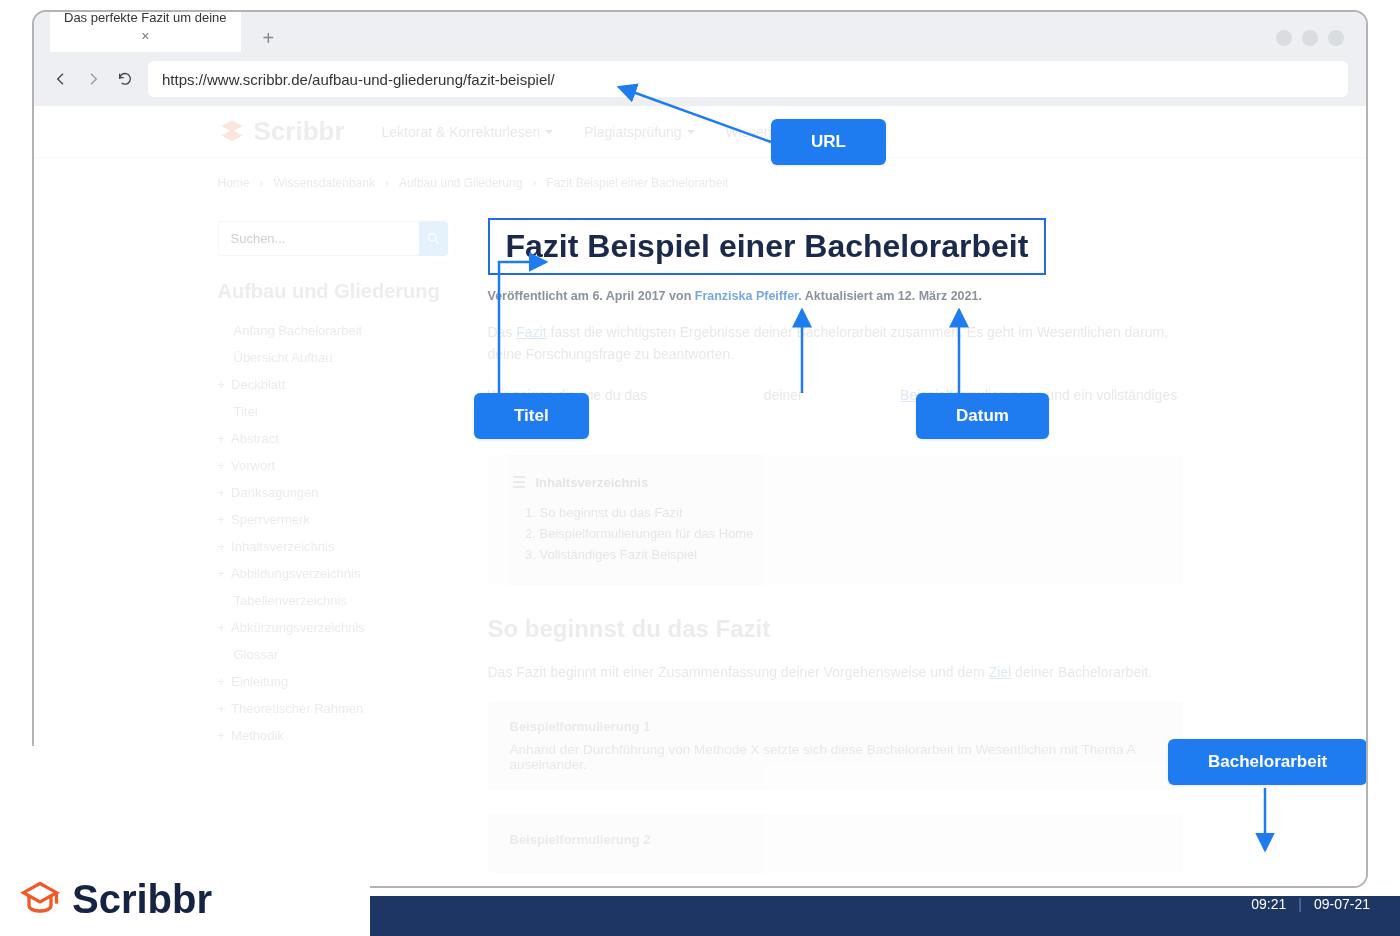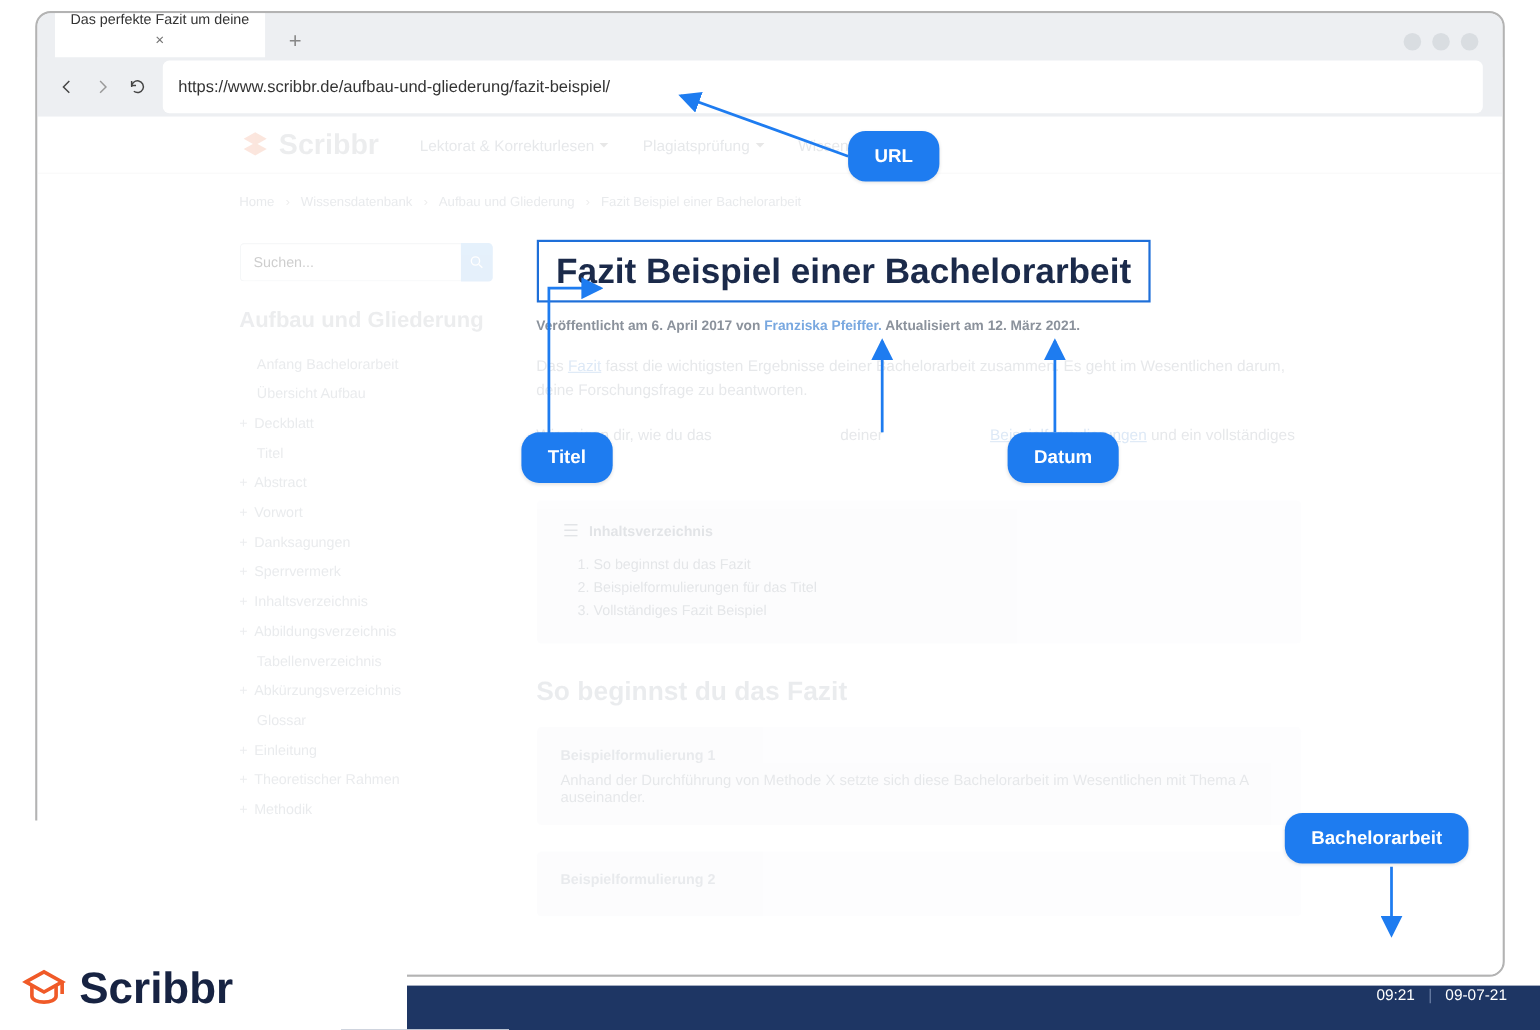--- a/index.html
+++ b/index.html
@@ -13,21 +13,21 @@
   .tab { background: #fff; border-top-left-radius: 8px; border-top-right-radius: 8px; padding: 8px 14px; display: flex; align-items: center; gap: 3px; font-size: 13px; color: #333; max-width: 240px; flex-direction: column; }
   .tab span.t { overflow: hidden; white-space: nowrap; text-overflow: ellipsis; flex: 1; }
   .tab .fav { width: 16px; height: 16px; }
   .tab .close { font-size: 14px; color: #777; cursor: pointer; }
   .newtab { margin-left: 14px; color: #888; font-size: 20px; padding: 4px 8px; cursor: pointer; line-height: 1; }
   .win-dots { position: absolute; right: 22px; top: 18px; display: flex; gap: 10px; }
   .win-dots .d { width: 16px; height: 16px; border-radius: 50%; background: #d9dde1; }
 
   .url-row { display: flex; align-items: center; padding: 10px 18px; gap: 14px; height: 54px; background: #edeff2; }
   .nav-btn { width: 18px; height: 18px; display:flex; align-items:center; justify-content:center; color:#555; cursor:pointer; }
-  .url-bar { flex: 1; background: #fff; border-radius: 6px; height: 48px; display: flex; align-items: center; padding: 0 14px; font-size: 15px; color: #333; }
+  .url-bar { flex: 1; background: #fff; border-radius: 6px; height: 36px; display: flex; align-items: center; padding: 0 14px; font-size: 15px; color: #333; }
 
   
   .page { background: #fff; height: calc(100% - 94px); position: relative; }
   .fade { opacity: 0.35; }
   .header-nav { display: flex; align-items: center; padding: 10px 0; border-bottom: 1px solid #eee; }
   .inner { width: 965px; margin: 0 auto; display:flex; align-items:center; }
   .logo-hdr { display:flex; align-items:center; gap:8px; }
   .logo-hdr .name { font-size: 26px; font-weight: 700; color: #c9ccd1; }
   .menu { display:flex; gap: 30px; margin-left: 37px; font-size: 14px; color:#babfc6; }
   .menu .mi { display:flex; align-items:center; gap:4px; cursor:pointer; }
@@ -54,21 +54,21 @@
   .para a { color:#9fc0e6; }
   .toc { background:#f8f9fb; border-radius:4px; padding: 20px 24px; margin-top: 26px; font-size: 13px; color:#b3b8c0; }
   .toc h4 { font-size:13px; color:#aeb3bb; margin-bottom:12px; display:flex; gap:10px; align-items:center; }
   .toc ol { padding-left: 28px; }
   .toc li { padding: 3px 0; }
   .h2 { font-size: 24px; font-weight:700; color:#c6cad1; margin-top: 30px; }
   .box { background:#f8f9fb; border-radius:4px; padding:18px 22px; margin-top:18px; font-size:13.5px; color:#b9bec5; }
   .box h5 { font-size:13px; color:#c0c5cc; margin-bottom:8px; font-weight:700; }
 
   
-  .callout { position:absolute; background:#1e7cf0; color:#fff; font-weight:600; padding: 13px 24px; border-radius:16px; font-size: 17px; z-index: 30; box-shadow: 0 1px 3px rgba(0,0,0,0.1);}
+  .callout { position:absolute; background:#1e7cf0; color:#fff; font-weight:600; padding: 13px 40px; border-radius:6px; font-size: 17px; z-index: 30; box-shadow: 0 1px 3px rgba(0,0,0,0.1);}
   svg.arrows { position:absolute; top:0; left:0; width:100%; height:100%; z-index: 25; pointer-events:none; }
 
   
   .bottom-bar { position:absolute; bottom:0; left:0; right:0; height:60px; z-index: 40; }
   .bluebar { position:absolute; bottom:0; left: 310px; right:0; height:40px; background:#1e3664; color:#fff; display:flex; align-items:flex-start; justify-content:flex-end; padding-right: 30px; font-size:14px; }
   .bluebar .sep2 { margin: 0 12px; color:#6b7fa5; }
   .curl { position:absolute; bottom:0; left:0; width: 370px; height: 130px; background: #fff; }
   .curl::before { content:""; position:absolute; left:0; top:-60px; width:440px; height:90px; background:#fff; border-radius: 0 0 220px 0 / 0 0 90px 0; transform: skewX(-6deg); transform-origin: bottom left; }
   .big-logo { position:absolute; bottom: 14px; left: 18px; display:flex; align-items:center; gap: 10px; z-index:45;}
   .big-logo .name { font-size: 40px; font-weight: 800; color:#172342; }
@@ -204,25 +204,28 @@
           </p>
           <div class="toc fade">
             <h4>
                 <svg width="14" height="12" viewBox="0 0 14 12">
                   <path stroke="#aeb3bb" stroke-width="1.5" d="M1 1h12M1 6h12M1 11h12"></path>
                 </svg>
                 <span>Inhaltsverzeichnis</span>
               </h4>
             <ol>
               <li>So beginnst du das Fazit</li>
-              <li>Beispielformulierungen für das Titel</li>
+              <li>Beispielformulierungen für das Home</li>
               <li>Vollständiges Fazit Beispiel</li>
             </ol>
           </div>
           <h2 class="h2 fade">So beginnst du das Fazit</h2>
+          <p class="para fade">
+            <span>Das Fazit beginnt mit einer Zusammenfassung deiner Vorgehensweise und dem </span><a href="#">Ziel</a><span> deiner Bachelorarbeit.</span>
+          </p>
           <div class="box fade">
             <h5>Beispielformulierung 1</h5>
             <p>Anhand der Durchführung von Methode X setzte sich diese Bachelorarbeit im Wesentlichen mit Thema A auseinander.</p>
           </div>
           <div class="box fade" style="margin-top:24px;">
             <h5>Beispielformulierung 2</h5>
           </div>
         </main>
       </div>
     </div>

